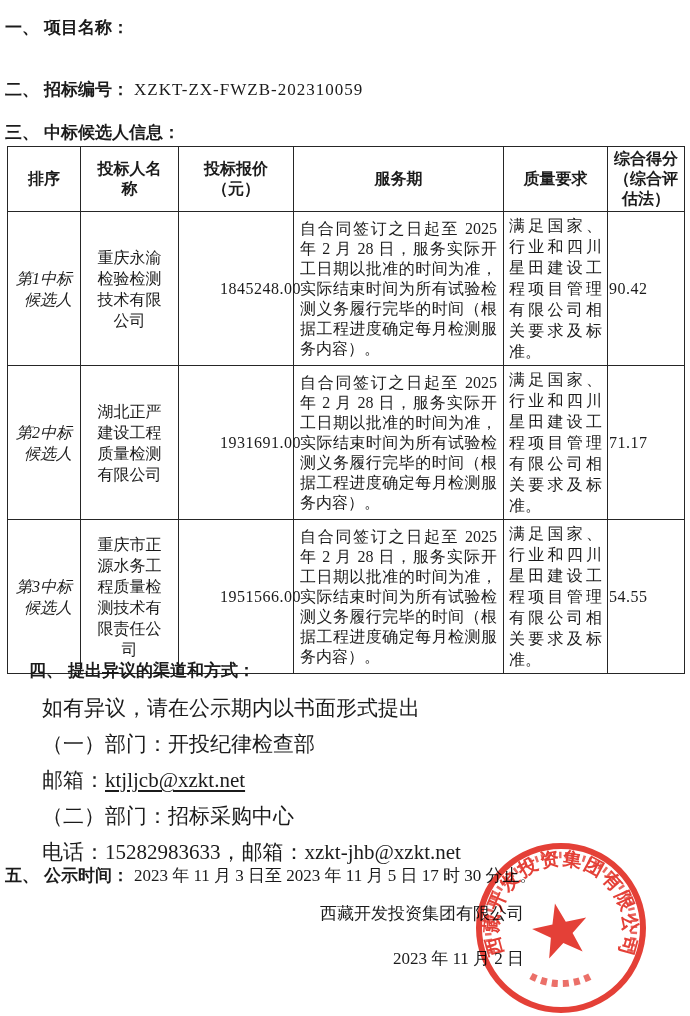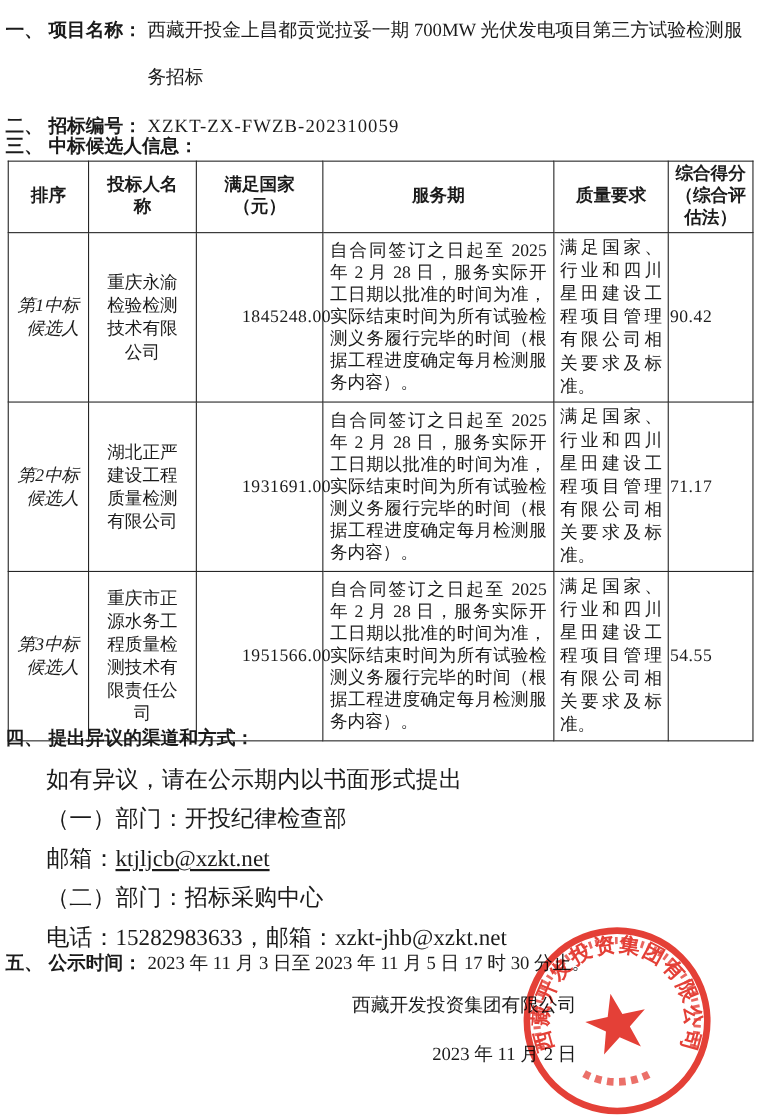--- a/index.html
+++ b/index.html
@@ -9,23 +9,23 @@
   .doc{position:relative;width:566px;height:1016px;background:#fff;}
 
   
   .sec{position:absolute;left:5px;font-size:17px;line-height:22px;white-space:nowrap;}
   .sec .num{font-weight:bold;margin-right:5px;}
   .sec .lbl{font-weight:bold;margin-right:5px;}
   .sec .cnt{font-weight:normal;}
   #sec1{top:7px;width:680px;white-space:normal;line-height:42px;display:flex;}
   #sec1 .head{flex:0 0 auto;}
   #sec1 .cnt{flex:1 1 auto;max-width:552px;}
-  #sec2{top:104px;text-align:center;}
+  #sec2{top:79px;text-align:center;}
   #sec2 .cnt{letter-spacing:1px;}
-  #sec4-head{top:660px;}
+  #sec4-head{top:660px;margin-left:24px;}
   #sec3{top:122px;}
   #sec5{top:865px;}
 
   
   table{position:absolute;left:7px;top:146px;width:677px;border-collapse:collapse;
         table-layout:fixed;font-size:16px;}
   col.c1{width:73px}col.c2{width:98px}col.c3{width:115px}
   col.c4{width:210px}col.c5{width:104px}col.c6{width:77px}
   th,td{border:1px solid #262626;vertical-align:middle;}
   th{font-weight:bold;text-align:center;line-height:20px;padding:2px 5px;}
@@ -59,21 +59,20 @@
   #seal{position:absolute;left:471px;top:838px;width:180px;height:180px;
         mix-blend-mode:multiply;opacity:.88;}
 </style>
 </head>
 <body>
 
 <div class="doc">
 
   <div class="sec" id="sec1">
     <span class="head"><span class="num">一、</span><span class="lbl">项目名称：</span></span>
-    <span class="cnt">西藏开投金上昌都贡觉拉妥一期 700MW 光伏发电项目第三方试验检测服务招标</span>
   </div>
 
   <div class="sec" id="sec2">
     <span class="num">二、</span><span class="lbl">招标编号：</span><span class="cnt">XZKT-ZX-FWZB-202310059</span>
   </div>
 
   <div class="sec" id="sec3">
     <span class="num">三、</span><span class="lbl">中标候选人信息：</span>
   </div>
 
@@ -83,21 +82,21 @@
         <col class="c2">
         <col class="c3">
         <col class="c4">
         <col class="c5">
         <col class="c6">
       </colgroup>
     <tbody>
         <tr class="hdr">
       <th>排序</th>
       <th class="h2">投标人名称</th>
-      <th class="h3">满足国家（元）</th>
+      <th class="h3">投标报价（元）</th>
       <th>服务期</th>
       <th>质量要求</th>
       <th class="h6">综合得分（综合评估法）</th>
     </tr>
     <tr class="r">
       <td class="rank">第1中标候选人</td>
       <td class="bidder">重庆永渝检验检测技术有限公司</td>
       <td class="price">1845248.00</td>
       <td class="service">自合同签订之日起至 2025 年 2 月 28 日，服务实际开工日期以批准的时间为准，实际结束时间为所有试验检测义务履行完毕的时间（根据工程进度确定每月检测服务内容）。</td>
       <td class="quality">满足国家、行业和四川星田建设工程项目管理有限公司相关要求及标准。</td>

